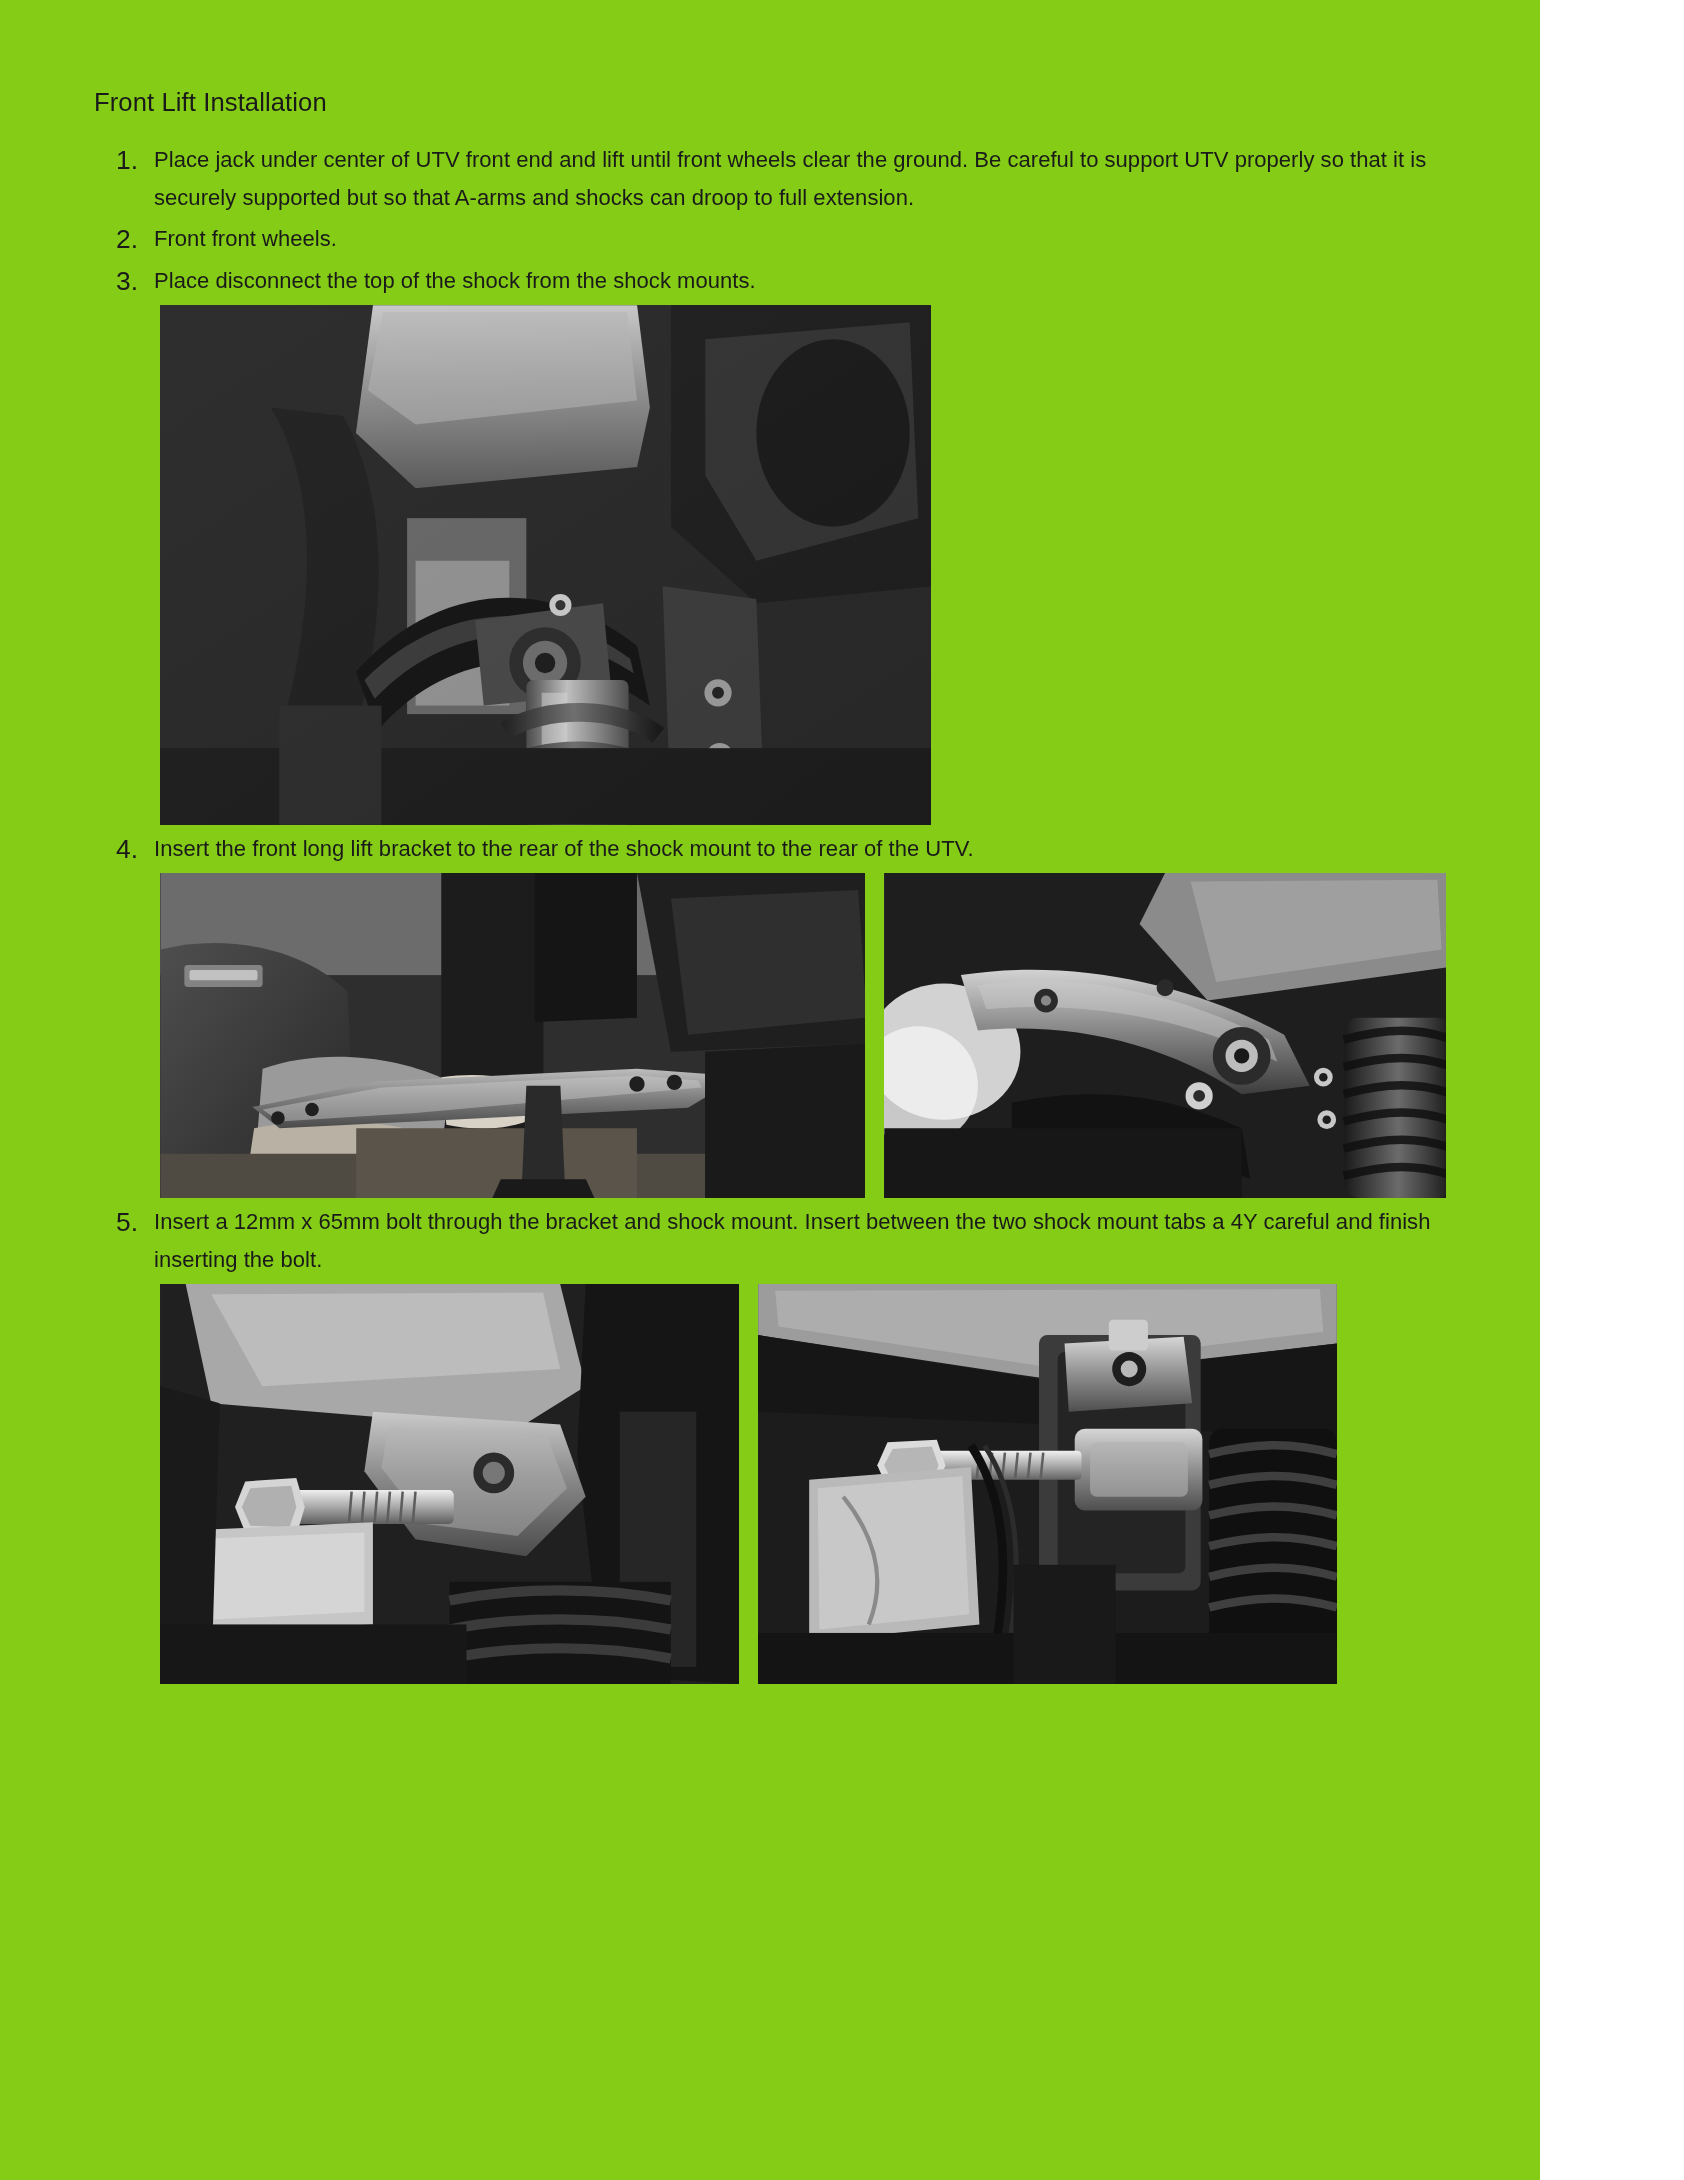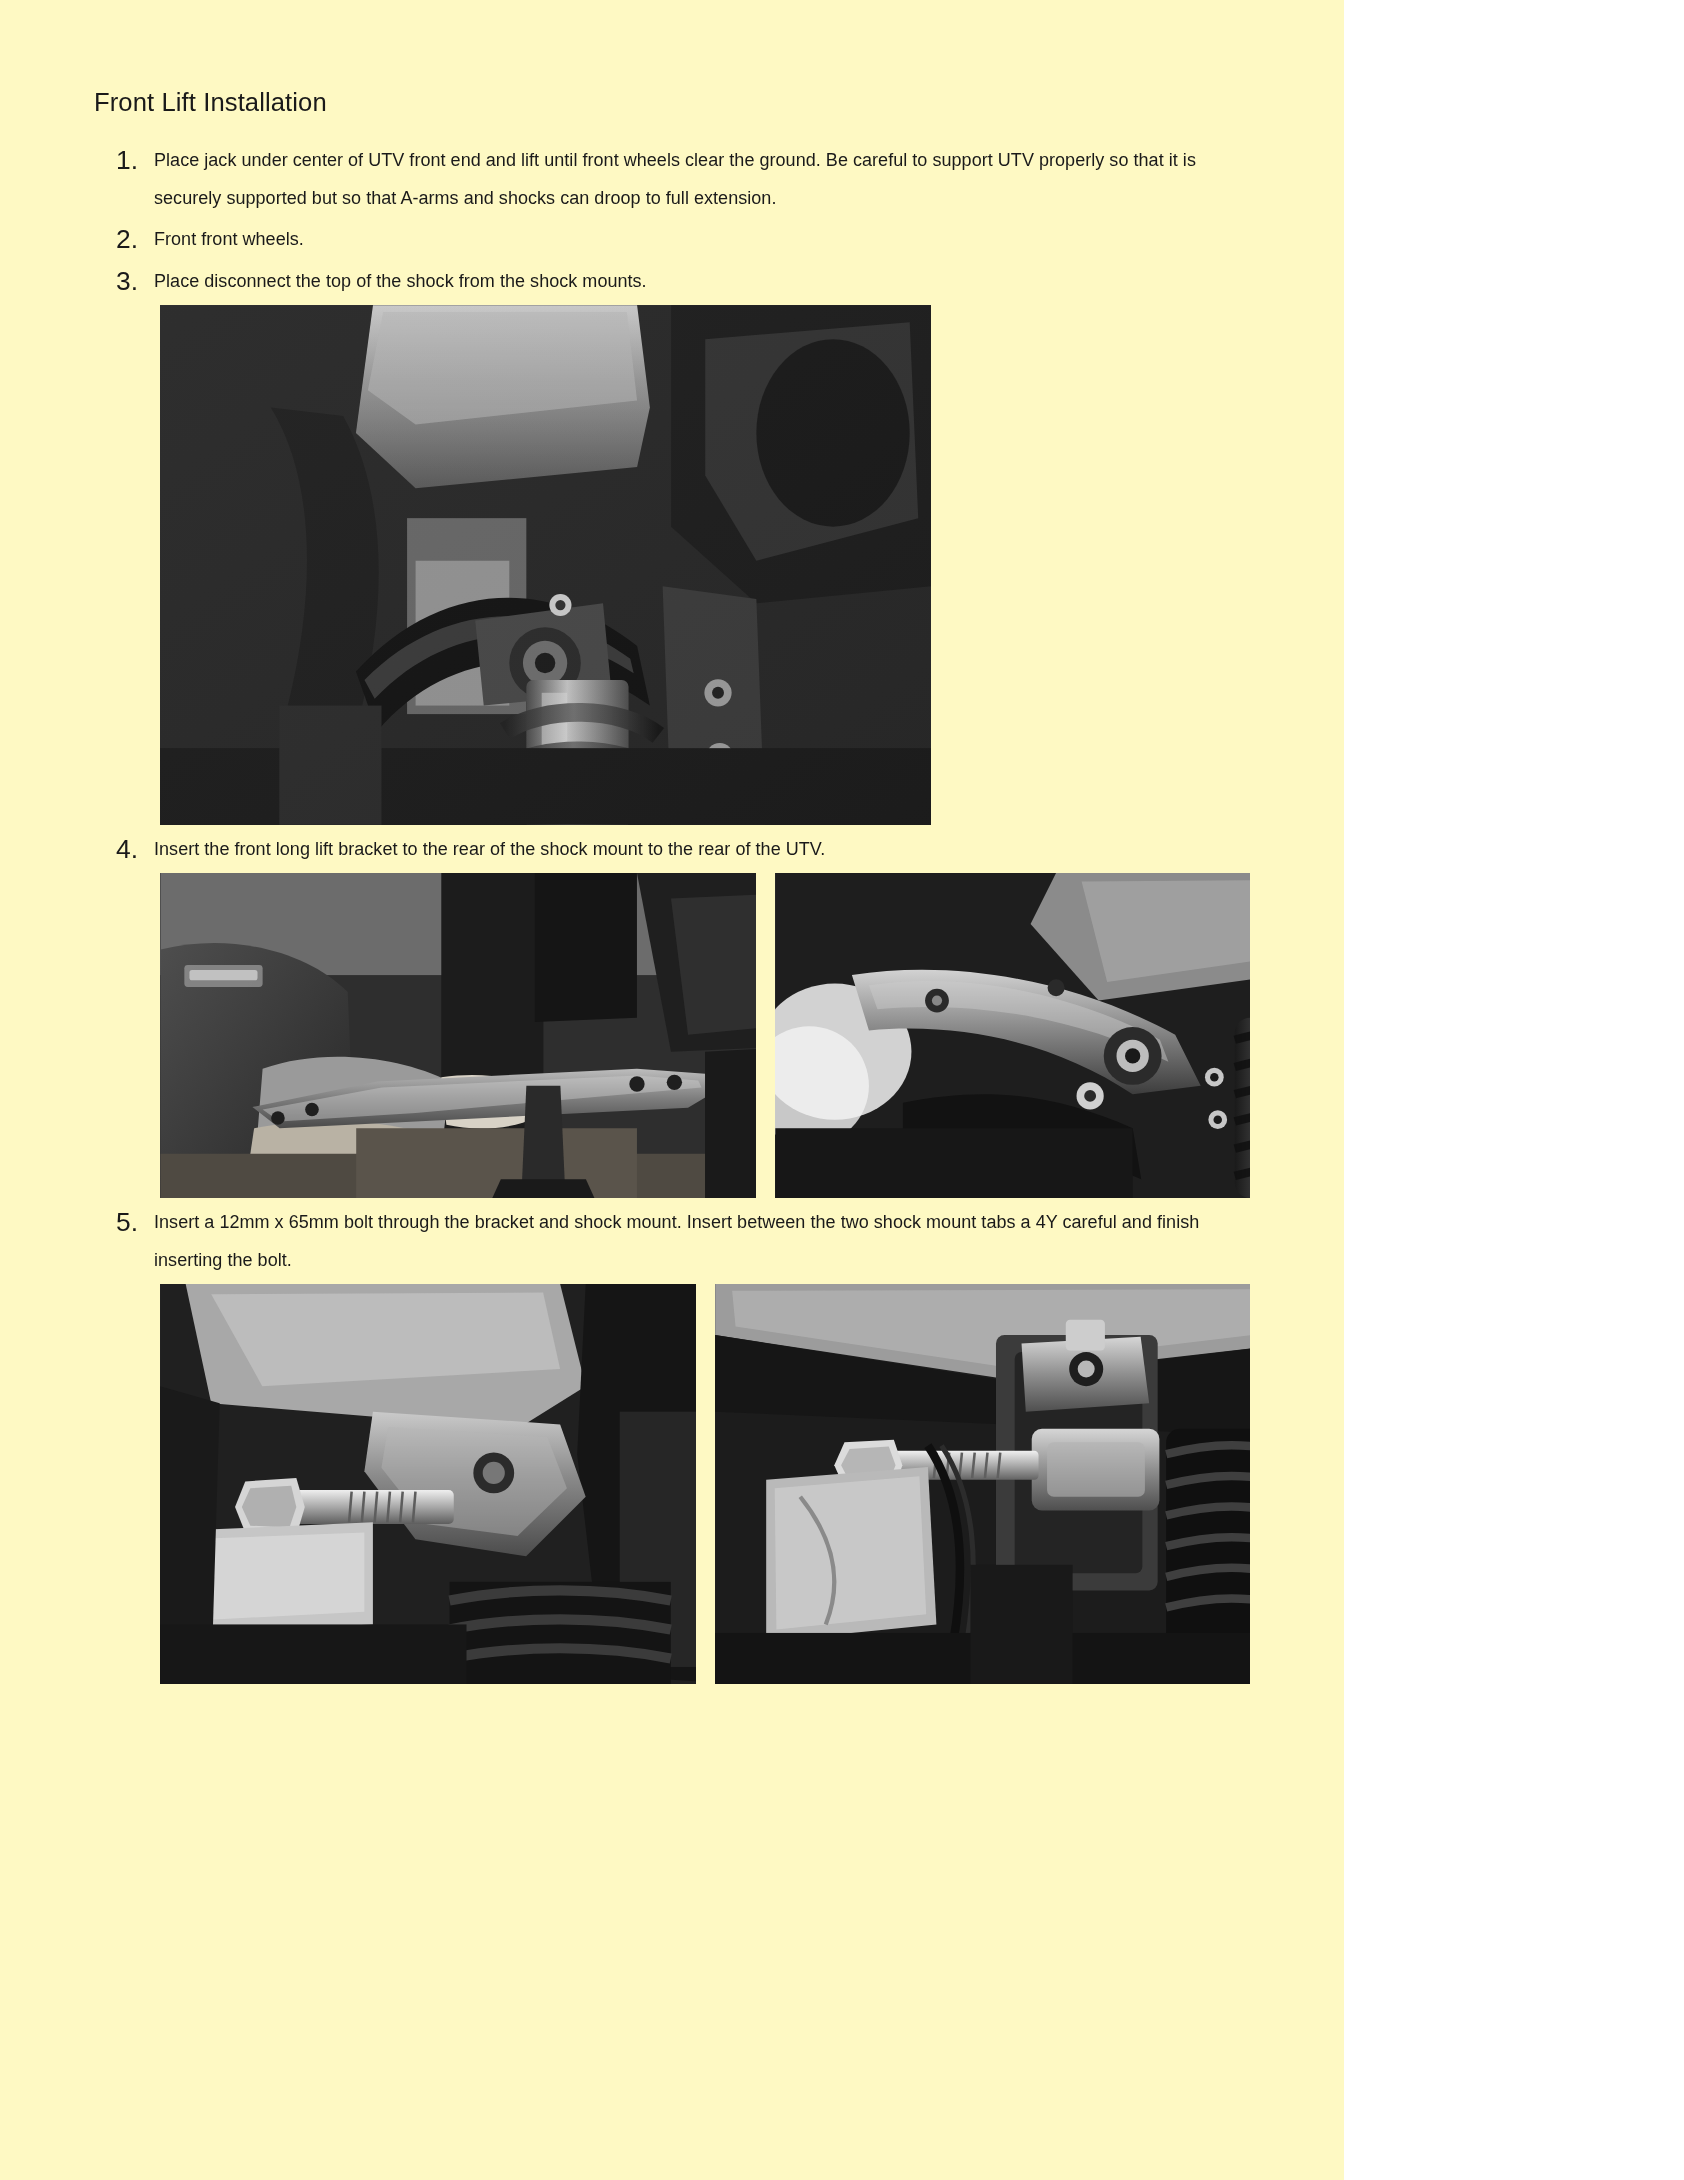--- a/index.html
+++ b/index.html
@@ -9,23 +9,23 @@
   }
   body {
     width: 1685px;
     height: 2181px;
     font-family: "Liberation Sans", sans-serif;
     color: #111111;
     -webkit-font-smoothing: antialiased;
   }
   .page {
     position: relative;
-    width: 1344px;
+    width: 1540px;
     height: 2181px;
-    background: #fef9c3;
+    background: #84cc16;
     box-sizing: border-box;
     padding: 85px 94px 0 94px;
   }
   .doc-title {
     font-size: 25.6px;
     line-height: 34px;
     color: #1a1a1a;
     margin: 0 0 22px 0;
     letter-spacing: 0.1px;
   }
@@ -43,21 +43,21 @@
     position: absolute;
     left: 0;
     top: 0;
     width: 44px;
     text-align: right;
     font-size: 26.4px;
     line-height: 38px;
     color: #1a1a1a;
   }
   .step-text {
-    font-size: 18px;
+    font-size: 22px;
     line-height: 38px;
     color: #1a1a1a;
     max-width: 1397px;
     letter-spacing: 0.04px;
   }
   .figure-row {
     display: flex;
     gap: 19px;
     margin: 5.1px 0 5.1px 0;
   }

